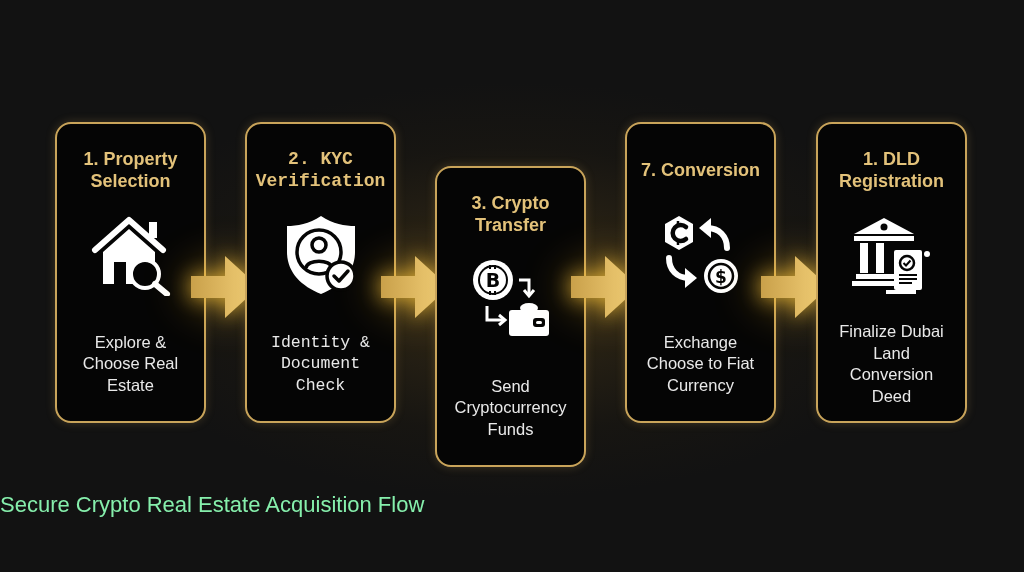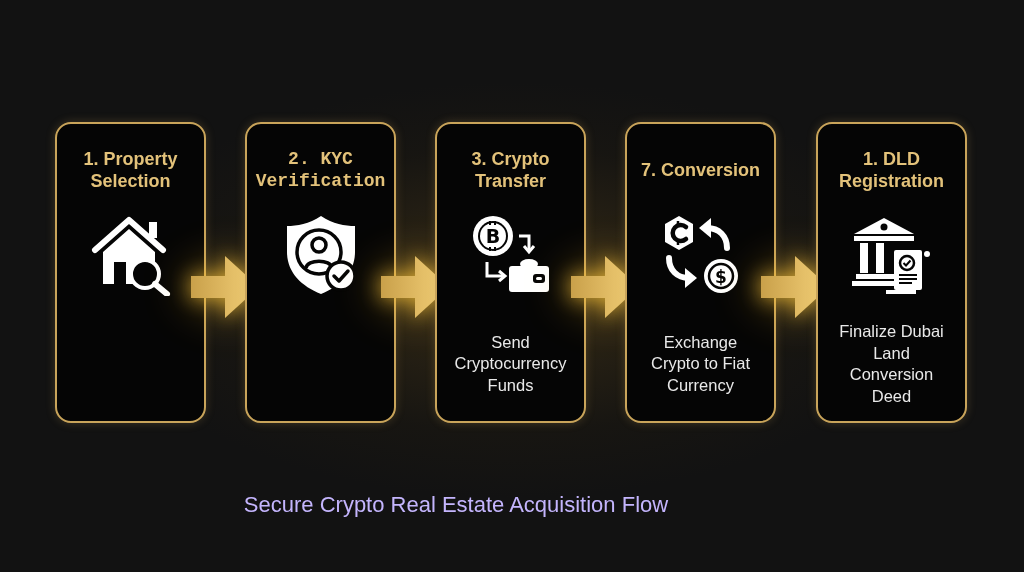--- a/index.html
+++ b/index.html
@@ -52,22 +52,22 @@
       white-space: pre-line;
       padding: 0 4px;
     }
     .arrow {
       position: absolute; top: 254px; width: 72px; height: 66px;
       filter: drop-shadow(0 0 10px rgba(255,200,60,0.75)) drop-shadow(0 0 22px rgba(255,190,40,0.45));
     }
     .arrow svg { width: 72px; height: 66px; display: block; }
     .footer-title {
       position: absolute; left: 0; right: 0; top: 492px;
-      text-align: center;
-      color: #c4b5fd;
+      text-align: left;
+      color: #86efac;
       font-size: 22px;
     }
   </style>
 </head>
 <body>
 
 <div class="bg-glow"></div>
 
 <div class="flow">
 
@@ -77,20 +77,23 @@
     <div class="card-icon">
       <svg viewBox="0 0 84 84">
         <path d="M6 38 L40 8 L74 38" fill="none" stroke="#fff" stroke-width="6" stroke-linecap="round" stroke-linejoin="round"></path>
         <rect x="60" y="10" width="8" height="16" fill="#fff"></rect>
         <path d="M14 40 L40 17 L66 40 L66 50 A22 22 0 0 0 44 72 L14 72 Z" fill="#fff"></path>
         <rect x="25" y="50" width="12" height="22" fill="#050505"></rect>
         <circle cx="56" cy="62" r="14" fill="#050505" stroke="#fff" stroke-width="4"></circle>
         <line x1="66" y1="72" x2="78" y2="82" stroke="#fff" stroke-width="6" stroke-linecap="round"></line>
       </svg>
     </div>
+    <div class="card-desc">Explore &amp;
+Choose Real
+Estate</div>
   </div>
 
   <div class="arrow" style="left:189px;">
     <svg viewBox="0 0 72 66">
       <defs>
         <linearGradient id="ag1" x1="0" y1="0" x2="1" y2="0">
           <stop offset="0" stop-color="#c9a04a"></stop>
           <stop offset="1" stop-color="#f5d27a"></stop>
         </linearGradient>
       </defs>
@@ -104,35 +107,38 @@
     <div class="card-icon">
       <svg viewBox="0 0 84 84">
         <path d="M42 4 C54 12 66 14 76 14 L76 40 C76 60 62 74 42 82 C22 74 8 60 8 40 L8 14 C18 14 30 12 42 4 Z" fill="#fff"></path>
         <circle cx="40" cy="40" r="22" fill="none" stroke="#050505" stroke-width="3.5"></circle>
         <circle cx="40" cy="33" r="7" fill="none" stroke="#050505" stroke-width="3.5"></circle>
         <path d="M27 56 C28 47 52 47 53 56" fill="none" stroke="#050505" stroke-width="3.5"></path>
         <circle cx="62" cy="64" r="14" fill="#fff" stroke="#050505" stroke-width="3.5"></circle>
         <path d="M55 64 L60 69 L69 59" fill="none" stroke="#050505" stroke-width="3.5" stroke-linecap="round" stroke-linejoin="round"></path>
       </svg>
     </div>
+    <div class="card-desc">Identity &amp;
+Document
+Check</div>
   </div>
 
   <div class="arrow" style="left:379px;">
     <svg viewBox="0 0 72 66">
       <defs>
         <linearGradient id="ag2" x1="0" y1="0" x2="1" y2="0">
           <stop offset="0" stop-color="#c9a04a"></stop>
           <stop offset="1" stop-color="#f5d27a"></stop>
         </linearGradient>
       </defs>
       <path d="M2 22 L36 22 L36 2 L70 33 L36 64 L36 44 L2 44 Z" fill="url(#ag2)"></path>
     </svg>
   </div>
 
-  <div class="card" style="left:435px;">
+  <div class="card" style="left:435px;margin-top:44px;">
     <div class="card-title">3. Crypto
 Transfer</div>
     <div class="card-icon">
       <svg viewBox="0 0 84 84">
         <circle cx="24" cy="24" r="20" fill="#fff"></circle>
         <circle cx="24" cy="24" r="15" fill="#050505"></circle>
         <circle cx="24" cy="24" r="13" fill="#fff"></circle>
         <text x="24" y="31" text-anchor="middle" font-family="DejaVu Sans, sans-serif" font-weight="bold" font-size="19" fill="#050505">B</text>
         <line x1="21" y1="9" x2="21" y2="13" stroke="#050505" stroke-width="2"></line>
         <line x1="26" y1="9" x2="26" y2="13" stroke="#050505" stroke-width="2"></line>
@@ -176,21 +182,21 @@
         <path d="M68 36 C68 24 60 16 48 16" fill="none" stroke="#fff" stroke-width="6" stroke-linecap="round"></path>
         <path d="M40 16 L52 6 L52 26 Z" fill="#fff"></path>
         <path d="M10 46 C10 58 18 66 30 66" fill="none" stroke="#fff" stroke-width="6" stroke-linecap="round"></path>
         <path d="M38 66 L26 56 L26 76 Z" fill="#fff"></path>
         <circle cx="62" cy="64" r="17" fill="#fff"></circle>
         <circle cx="62" cy="64" r="12" fill="none" stroke="#050505" stroke-width="2.5"></circle>
         <text x="62" y="71" text-anchor="middle" font-family="DejaVu Sans, sans-serif" font-weight="bold" font-size="17" fill="#050505">$</text>
       </svg>
     </div>
     <div class="card-desc">Exchange
-Crypto to Fiat
+Choose to Fiat
 Currency</div>
   </div>
 
   <div class="arrow" style="left:759px;">
     <svg viewBox="0 0 72 66">
       <defs>
         <linearGradient id="ag4" x1="0" y1="0" x2="1" y2="0">
           <stop offset="0" stop-color="#c9a04a"></stop>
           <stop offset="1" stop-color="#f5d27a"></stop>
         </linearGradient>

